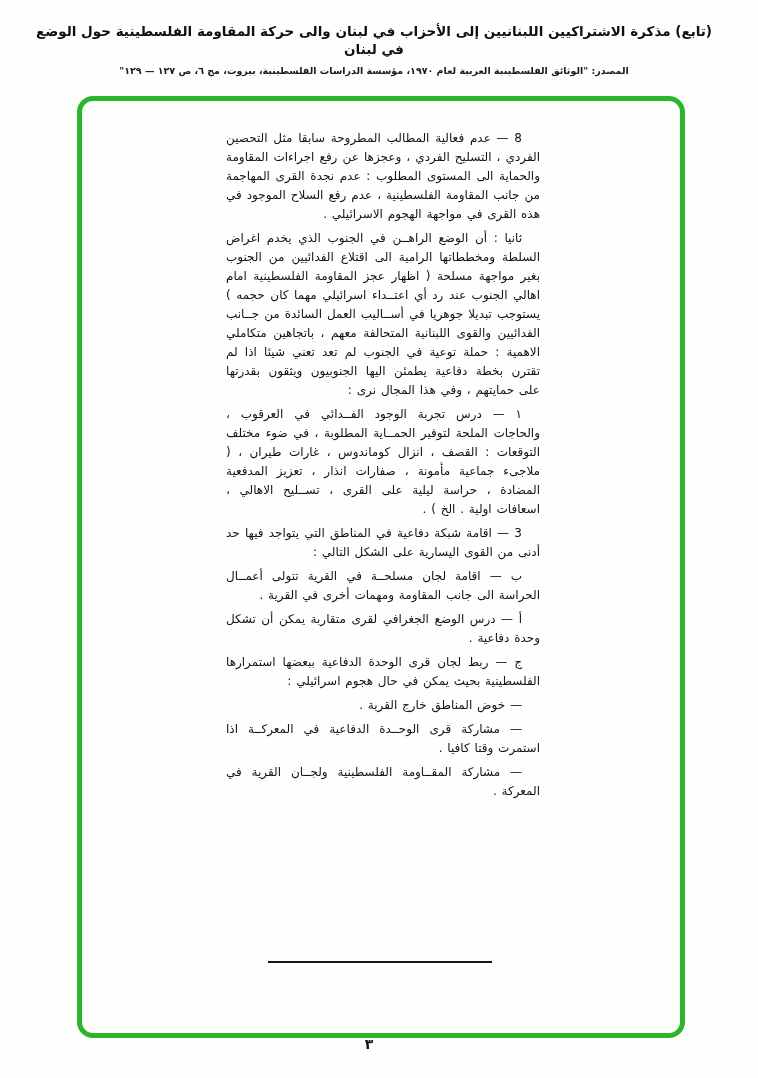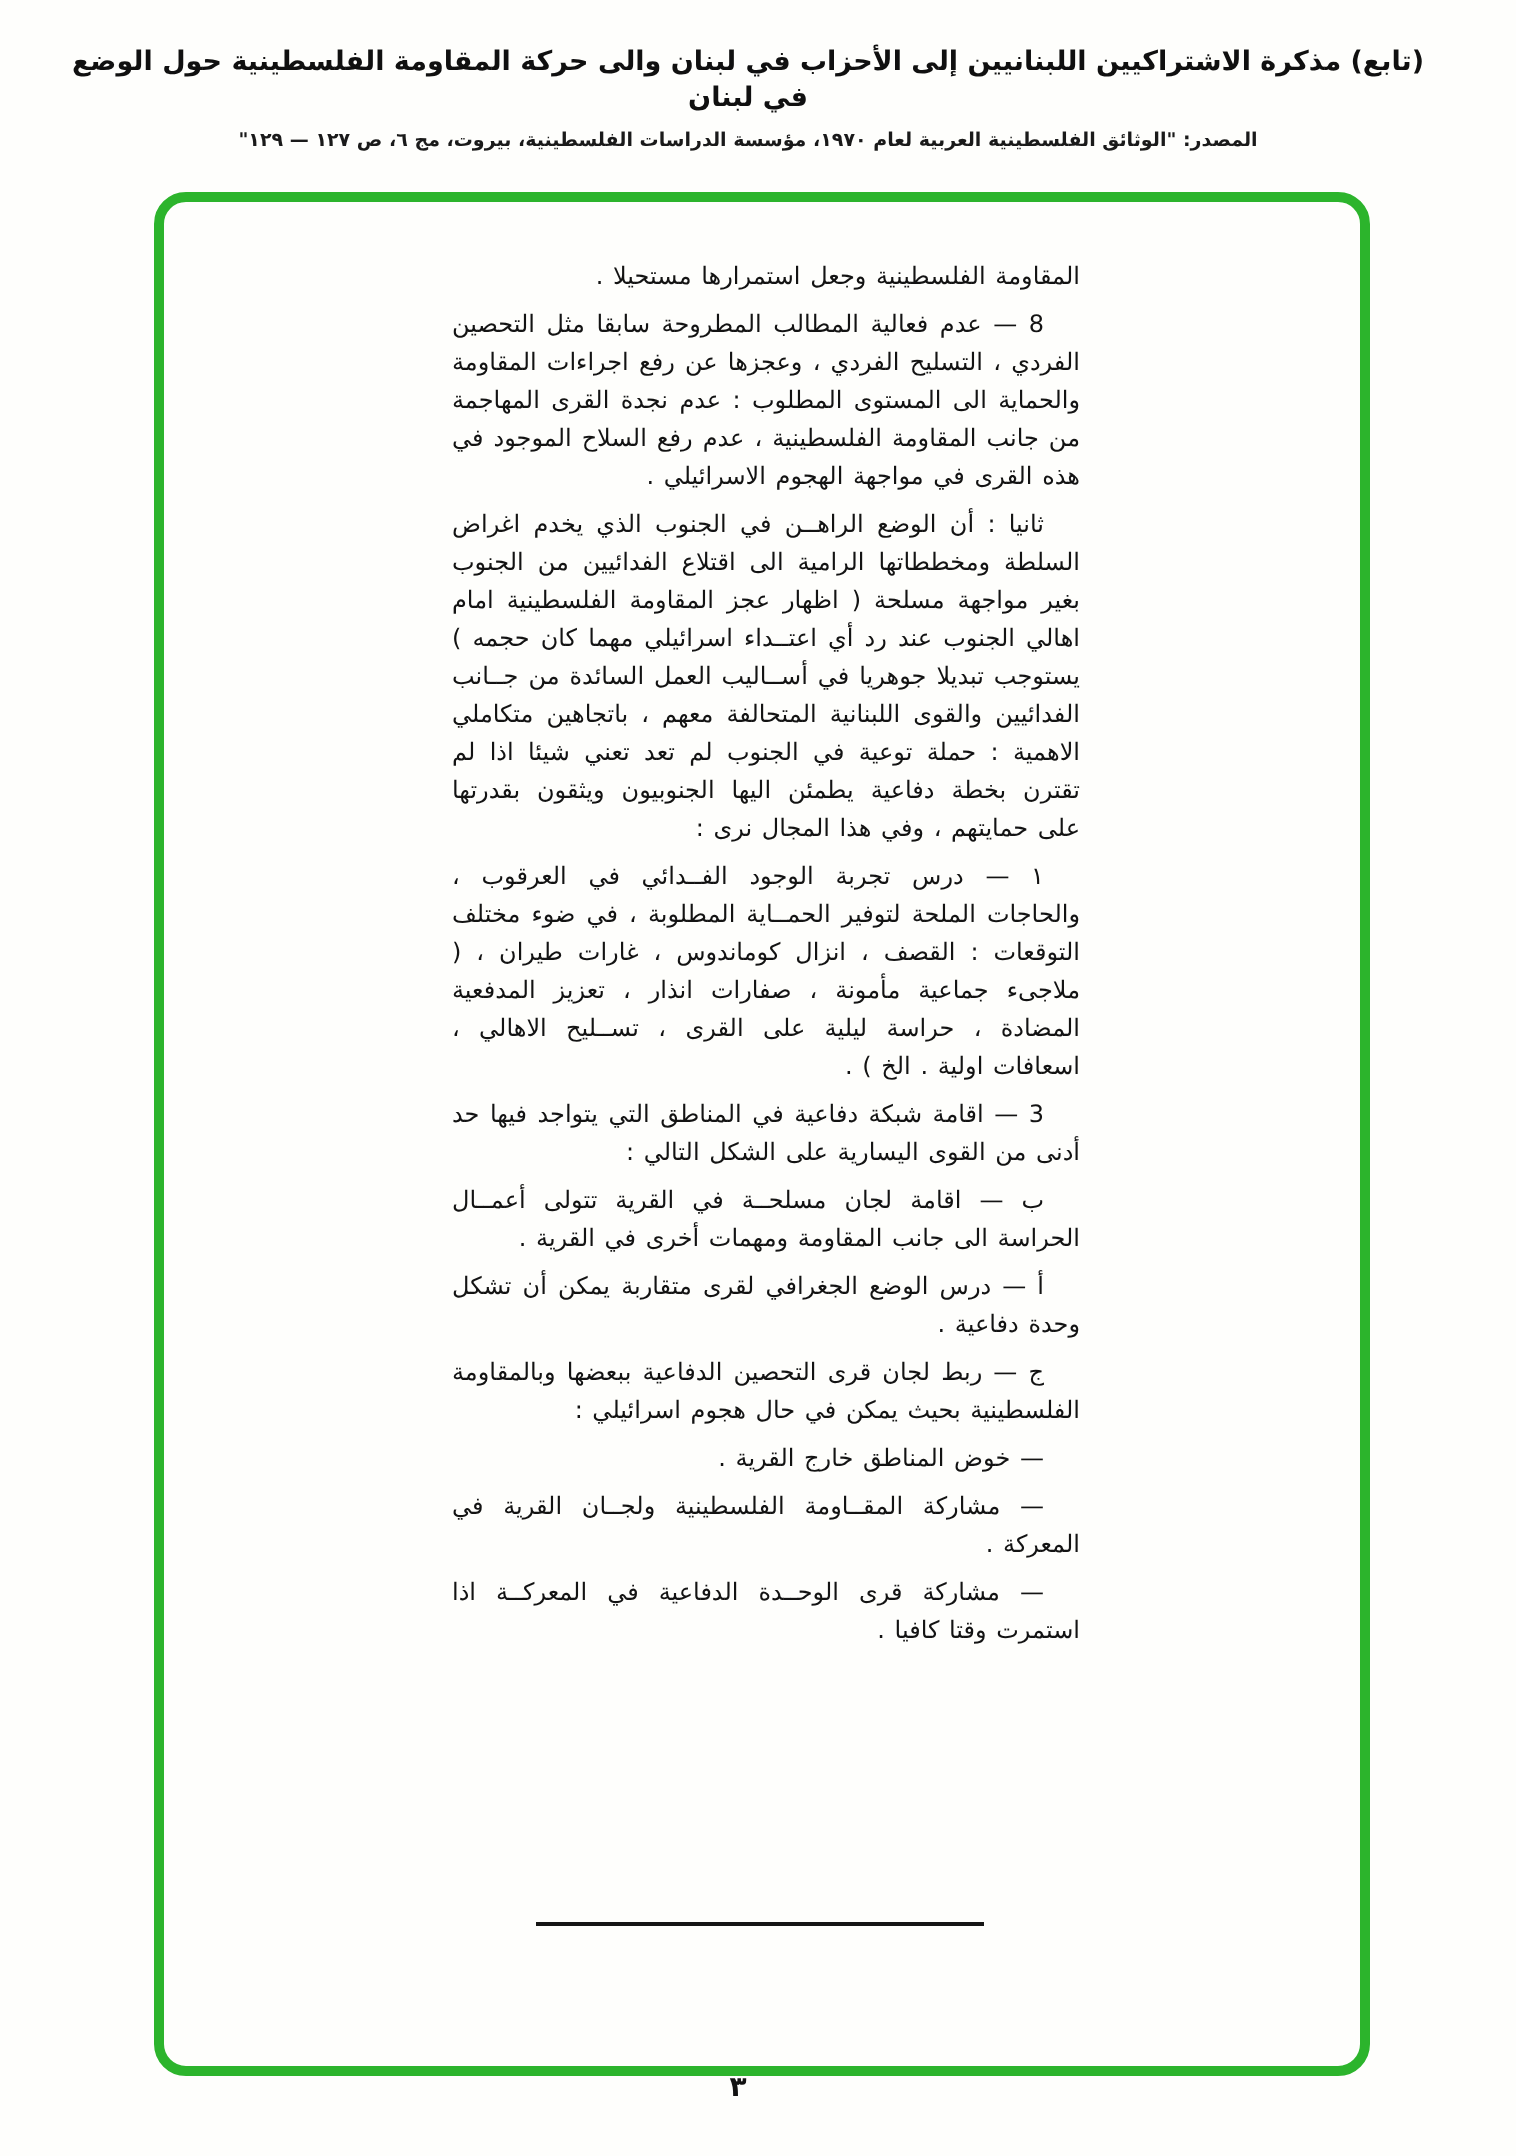--- a/index.html
+++ b/index.html
@@ -80,30 +80,29 @@
 
 <div class="page">
 
   <div class="header">
     <div class="title">(تابع) مذكرة الاشتراكيين اللبنانيين إلى الأحزاب في لبنان والى حركة المقاومة الفلسطينية حول الوضع في لبنان</div>
     <div class="source">المصدر: "الوثائق الفلسطينية العربية لعام ١٩٧٠، مؤسسة الدراسات الفلسطينية، بيروت، مج ٦، ص ١٢٧ — ١٢٩"</div>
   </div>
 
   <div class="frame">
     <div class="textcol">
-      <p class="no-indent">المقاومة الفلسطينية وجعل استمرارها مستحيلا .</p>
       <p>8 — عدم فعالية المطالب المطروحة سابقا مثل التحصين الفردي ، التسليح الفردي ، وعجزها عن رفع اجراءات المقاومة والحماية الى المستوى المطلوب : عدم نجدة القرى المهاجمة من جانب المقاومة الفلسطينية ، عدم رفع السلاح الموجود في هذه القرى في مواجهة الهجوم الاسرائيلي .</p>
       <p>ثانيا : أن الوضع الراهــن في الجنوب الذي يخدم اغراض السلطة ومخططاتها الرامية الى اقتلاع الفدائيين من الجنوب بغير مواجهة مسلحة ( اظهار عجز المقاومة الفلسطينية امام اهالي الجنوب عند رد أي اعتــداء اسرائيلي مهما كان حجمه ) يستوجب تبديلا جوهريا في أســاليب العمل السائدة من جــانب الفدائيين والقوى اللبنانية المتحالفة معهم ، باتجاهين متكاملي الاهمية : حملة توعية في الجنوب لم تعد تعني شيئا اذا لم تقترن بخطة دفاعية يطمئن اليها الجنوبيون ويثقون بقدرتها على حمايتهم ، وفي هذا المجال نرى :</p>
       <p>١ — درس تجربة الوجود الفــدائي في العرقوب ، والحاجات الملحة لتوفير الحمــاية المطلوبة ، في ضوء مختلف التوقعات : القصف ، انزال كوماندوس ، غارات طيران ، ( ملاجىء جماعية مأمونة ، صفارات انذار ، تعزيز المدفعية المضادة ، حراسة ليلية على القرى ، تســليح الاهالي ، اسعافات اولية . الخ ) .</p>
       <p>3 — اقامة شبكة دفاعية في المناطق التي يتواجد فيها حد أدنى من القوى اليسارية على الشكل التالي :</p>
       <p>ب — اقامة لجان مسلحــة في القرية تتولى أعمــال الحراسة الى جانب المقاومة ومهمات أخرى في القرية .</p>
       <p>أ — درس الوضع الجغرافي لقرى متقاربة يمكن أن تشكل وحدة دفاعية .</p>
-      <p>ج — ربط لجان قرى التحصين الدفاعية ببعضها وبالمقاومة الفلسطينية بحيث يمكن في حال هجوم اسرائيلي :</p>
+      <p>ج — ربط لجان قرى الوحدة الدفاعية ببعضها استمرارها الفلسطينية بحيث يمكن في حال هجوم اسرائيلي :</p>
       <p>— خوض المناطق خارج القرية .</p>
+      <p>— مشاركة قرى الوحــدة الدفاعية في المعركــة اذا استمرت وقتا كافيا .</p>
       <p>— مشاركة المقــاومة الفلسطينية ولجــان القرية في المعركة .</p>
-      <p>— مشاركة قرى الوحــدة الدفاعية في المعركــة اذا استمرت وقتا كافيا .</p>
     </div>
     <div class="divider"></div>
   </div>
 
   <div class="page-number">٣</div>
 
 </div>
 
 </body></html>

